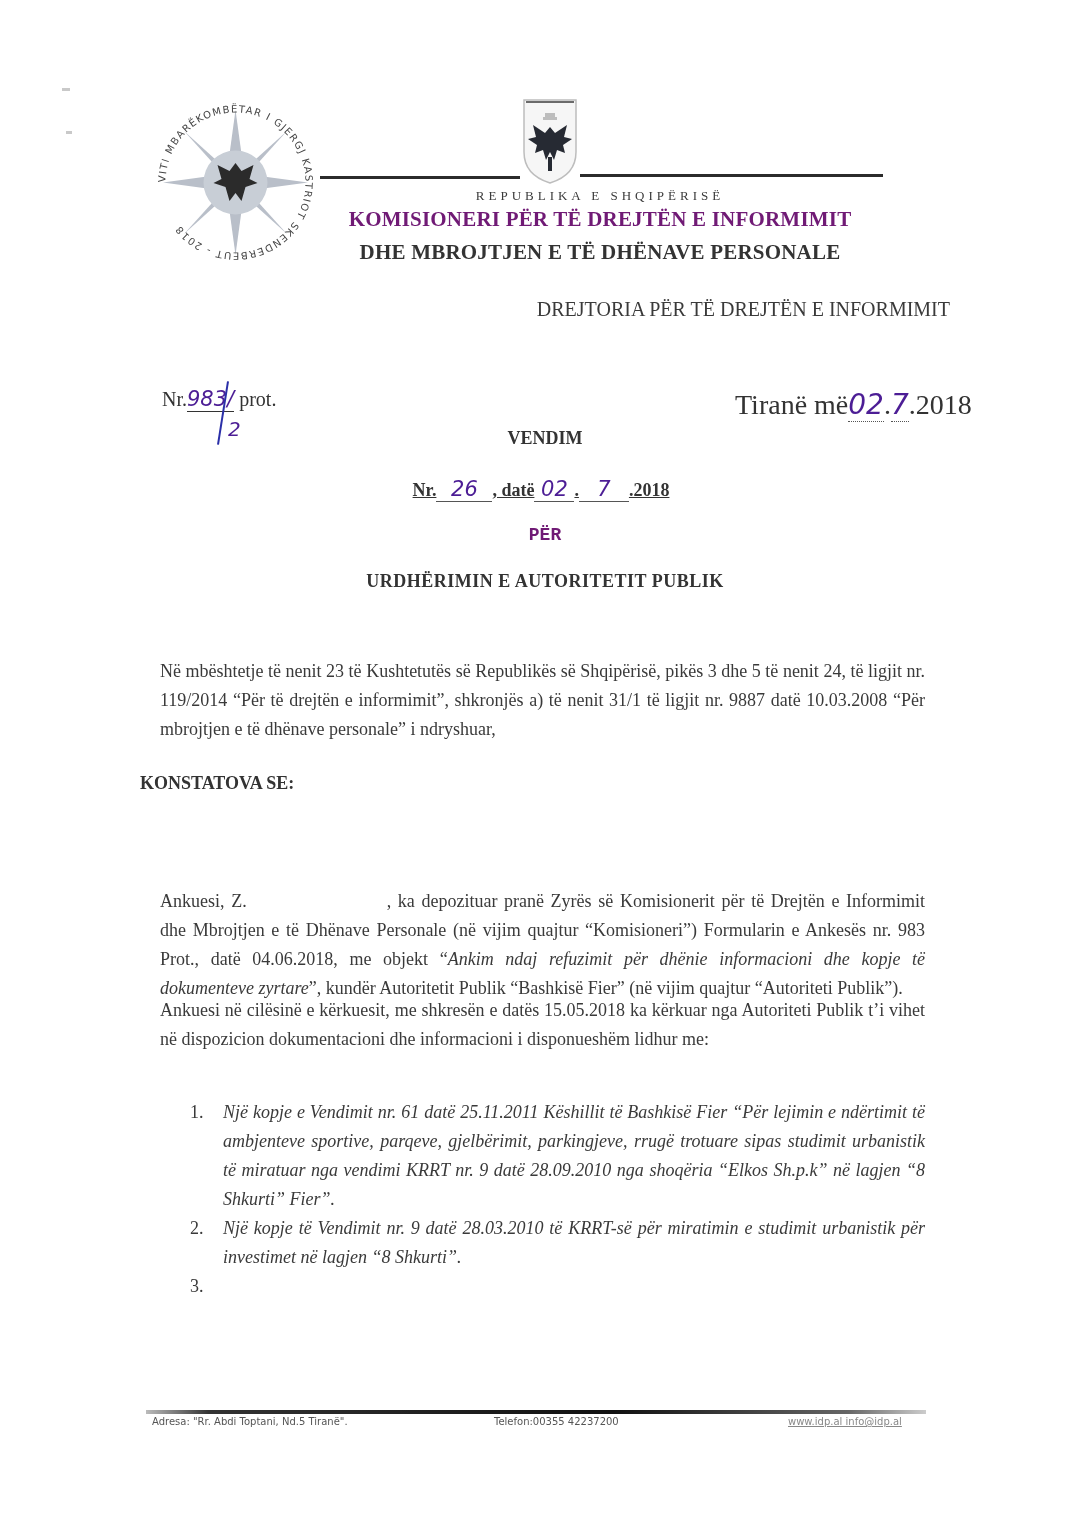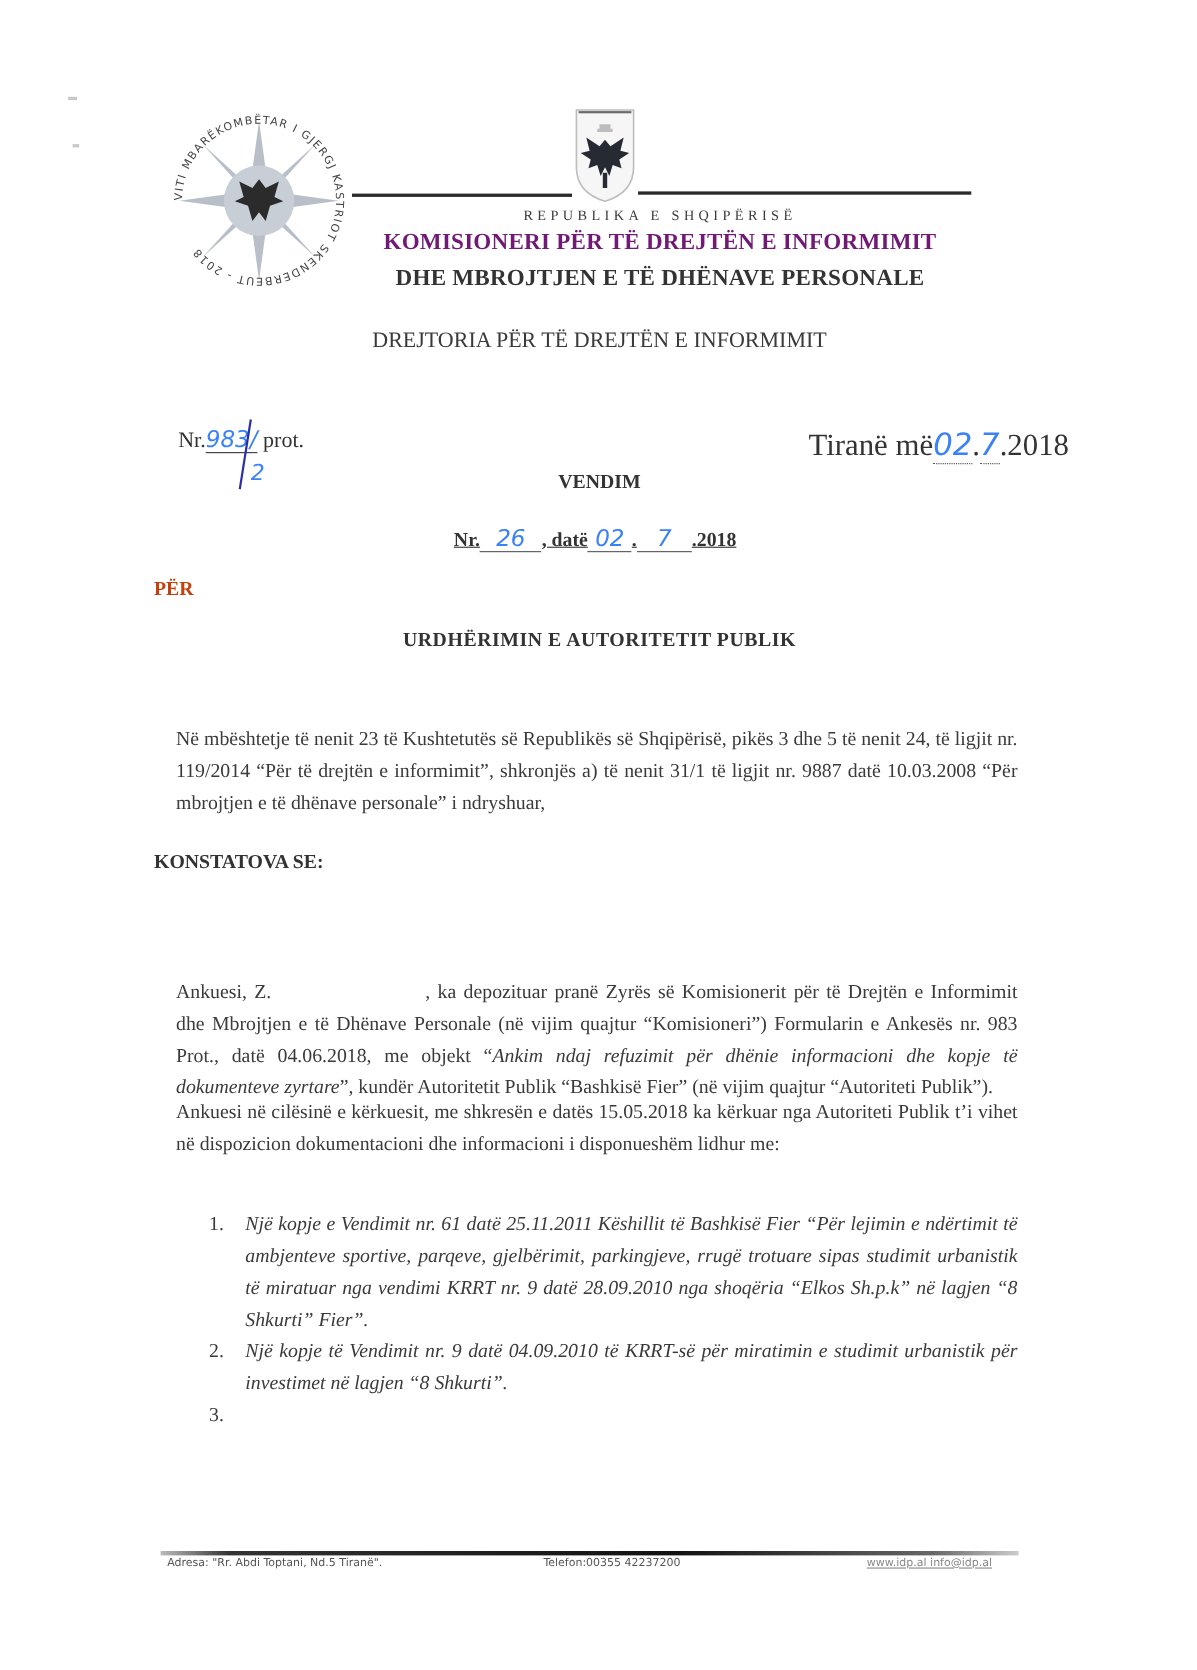--- a/index.html
+++ b/index.html
@@ -14,34 +14,34 @@
   .arms { left: 521px; top: 97px; width: 58px; height: 88px; }
   .arms svg { width: 100%; height: 100%; }
   .rule-left { left: 320px; top: 176px; width: 200px; height: 3px; background: #2b2b2b; }
   .rule-right { left: 580px; top: 174px; width: 303px; height: 3px; background: #2b2b2b; }
   .republika { left: 300px; top: 188px; width: 600px; text-align: center;
     font-size: 13px; letter-spacing: 4px; color: #3a3a3a; }
   .org1 { left: 280px; top: 207px; width: 640px; text-align: center;
     font-size: 21px; font-weight: bold; color: #701a75; letter-spacing: 0.2px; }
   .org2 { left: 280px; top: 240px; width: 640px; text-align: center;
     font-size: 21px; font-weight: bold; color: #333; letter-spacing: 0.2px; }
-  .directorate { left: 140px; top: 298px; width: 810px; text-align: center;
+  .directorate { left: 140px; top: 298px; width: 810px; text-align: right;
     font-size: 20px; color: #3a3a3a; }
   .protocol { left: 162px; top: 387px; font-size: 20px; color: #333; }
-  .hand { font-family: "DejaVu Sans", sans-serif; color: #3b82f6; font-style: italic; }
+  .hand { font-family: "DejaVu Sans", sans-serif; color: #4c1d95; font-style: italic; }
   .protocol .num { display: inline-block; min-width: 46px; border-bottom: 1px solid #333; font-size: 21px; }
   .protocol .sub { position: absolute; left: 66px; top: 30px; font-size: 20px; }
   .protocol .slash { position: absolute; left: 60px; top: -6px; width: 2px; height: 64px;
     background: #2a2fa8; transform: rotate(9deg); }
   .place-date { left: 735px; top: 388px; font-size: 28px; color: #333; }
   .place-date .blank { display: inline-block; border-bottom: 1px dotted #555; }
   .title { left: 140px; top: 428px; width: 810px; text-align: center; font-size: 18px; font-weight: bold; color: #333; }
   .decision-nr { left: 136px; top: 477px; width: 810px; text-align: center; font-size: 18px; font-weight: bold; color: #333; text-decoration: underline; }
   .decision-nr .blank { display: inline-block; border-bottom: 1px solid #555; font-weight: normal; font-size: 21px; }
-  .per { left: 140px; top: 525px; width: 810px; font-size: 18px; font-weight: bold; color: #c2410c; }
+  .per { left: 140px; top: 525px; width: 810px; text-align: center; font-size: 18px; font-weight: bold; color: #701a75; font-family: Liberation Mono, monospace; }
   .subject { left: 140px; top: 571px; width: 810px; text-align: center; font-size: 18px; font-weight: bold; color: #333; letter-spacing: 0.5px; }
   .para { left: 160px; width: 765px; font-size: 18px; line-height: 29px; text-align: justify; color: #3a3a3a; }
   .p1 { top: 657px; }
   .heading2 { left: 140px; top: 773px; width: 810px; text-align: left; font-size: 18px; font-weight: bold; color: #333; }
   .p2 { top: 844px; margin-top: 43px; }
   .p2 .redacted { display: inline-block; width: 140px; }
   .p3 { top: 996px; }
   .list { left: 190px; width: 735px; top: 1098px; margin: 0; padding: 0; list-style: none;
     font-size: 18px; line-height: 29px; font-style: italic; color: #3a3a3a; }
   .list li { position: relative; padding-left: 33px; text-align: justify; }
@@ -121,20 +121,20 @@
 <div class="abs heading2">KONSTATOVA SE:</div>
 
 <div class="abs para p2">
   <span>Ankuesi, Z.</span><span class="redacted"></span><span>, ka depozituar pranë Zyrës së Komisionerit për të Drejtën e Informimit dhe Mbrojtjen e të Dhënave Personale (në vijim quajtur “Komisioneri”) Formularin e Ankesës nr. 983 Prot., datë 04.06.2018, me objekt “</span><em>Ankim ndaj refuzimit për dhënie informacioni dhe kopje të dokumenteve zyrtare</em><span>”, kundër Autoritetit Publik “Bashkisë Fier” (në vijim quajtur “Autoriteti Publik”).</span>
 </div>
 
 <div class="abs para p3">Ankuesi në cilësinë e kërkuesit, me shkresën e datës 15.05.2018 ka kërkuar nga Autoriteti Publik t’i vihet në dispozicion dokumentacioni dhe informacioni i disponueshëm lidhur me:</div>
 
 <ol class="abs list">
   <li><span class="n">1.</span><span>Një kopje e Vendimit nr. 61 datë 25.11.2011 Këshillit të Bashkisë Fier “Për lejimin e ndërtimit të ambjenteve sportive, parqeve, gjelbërimit, parkingjeve, rrugë trotuare sipas studimit urbanistik të miratuar nga vendimi KRRT nr. 9 datë 28.09.2010 nga shoqëria “Elkos Sh.p.k” në lagjen “8 Shkurti” Fier”.</span></li>
-  <li><span class="n">2.</span><span>Një kopje të Vendimit nr. 9 datë 04.09.2010 të KRRT-së për miratimin e studimit urbanistik për investimet në lagjen “8 Shkurti”.</span></li>
+  <li><span class="n">2.</span><span>Një kopje të Vendimit nr. 9 datë 28.03.2010 të KRRT-së për miratimin e studimit urbanistik për investimet në lagjen “8 Shkurti”.</span></li>
   <li><span class="n">3.</span></li>
 </ol>
 
 <div class="abs footer-rule"></div>
 <div class="abs footer footer-address">Adresa: "Rr. Abdi Toptani, Nd.5 Tiranë".</div>
 <div class="abs footer footer-phone">Telefon:00355 42237200</div>
 <div class="abs footer footer-web">www.idp.al info@idp.al</div>
 
 </body></html>

